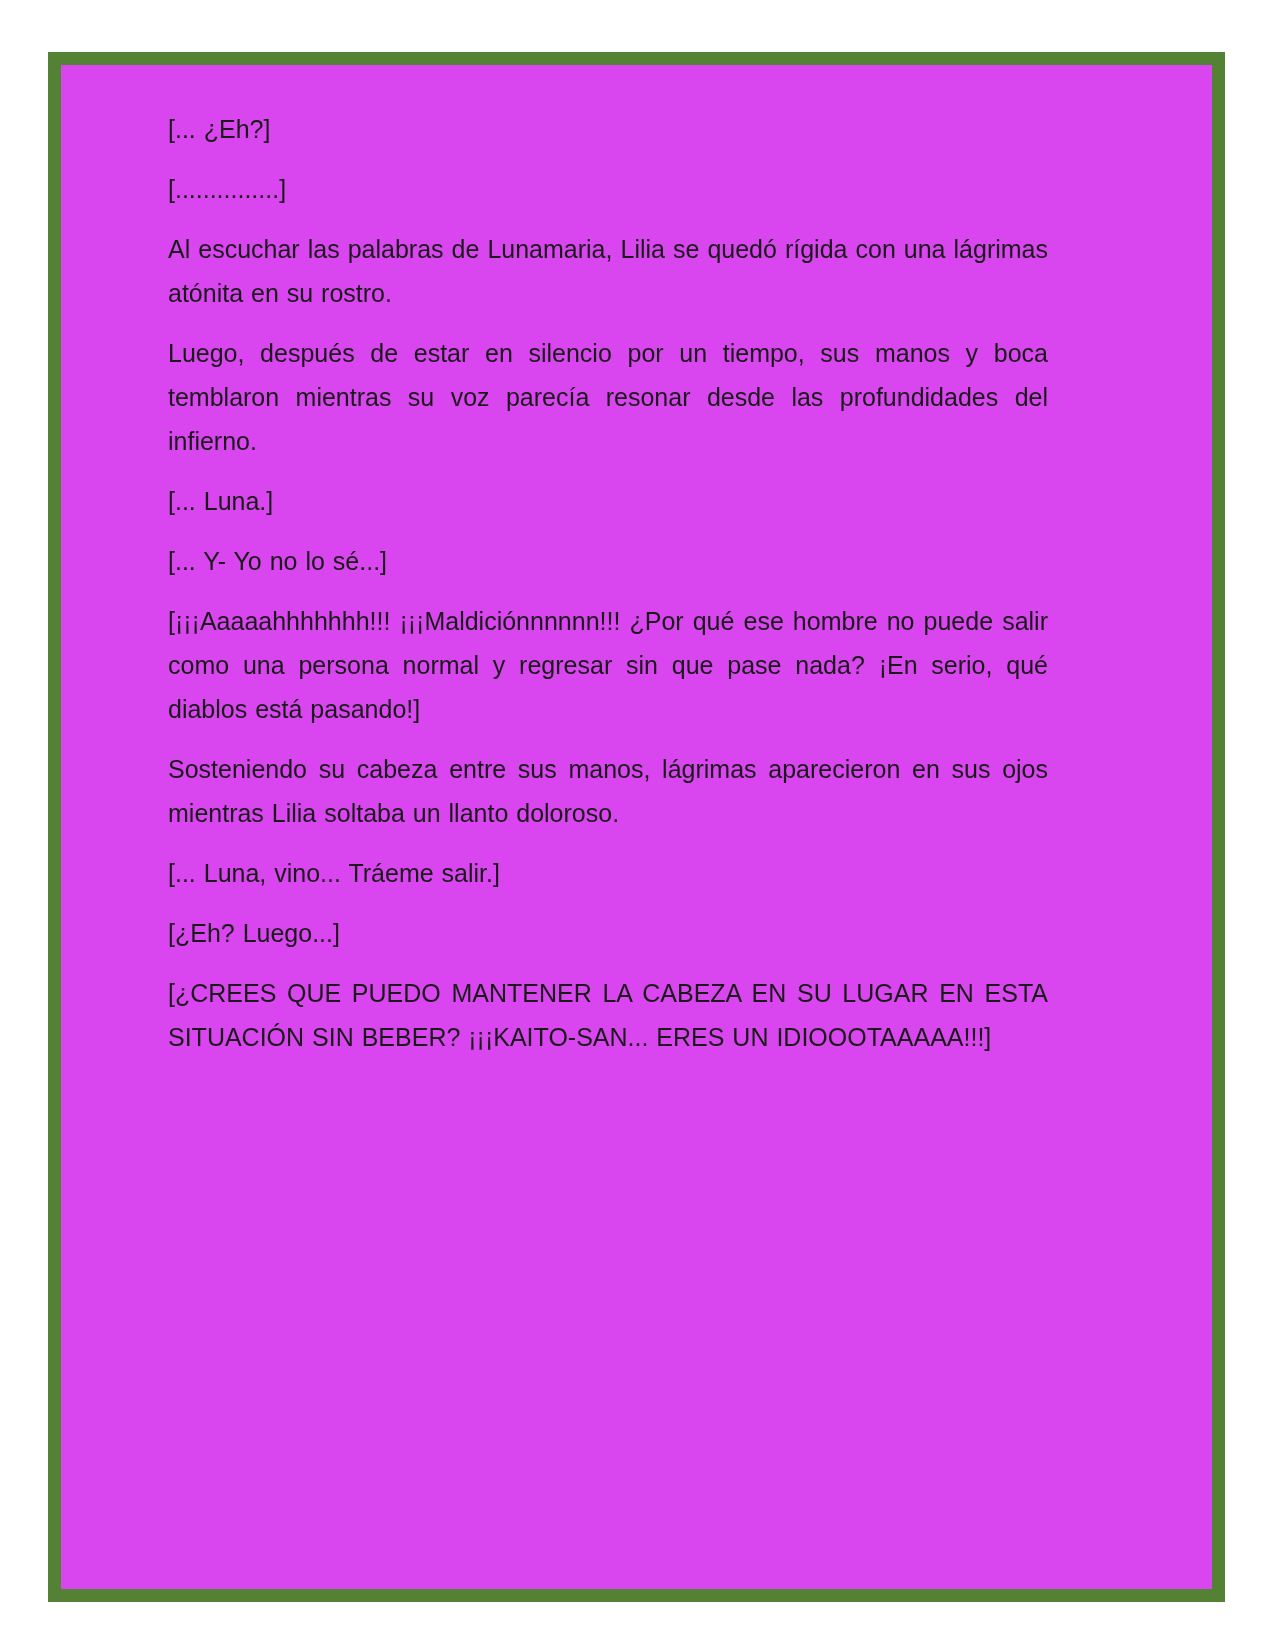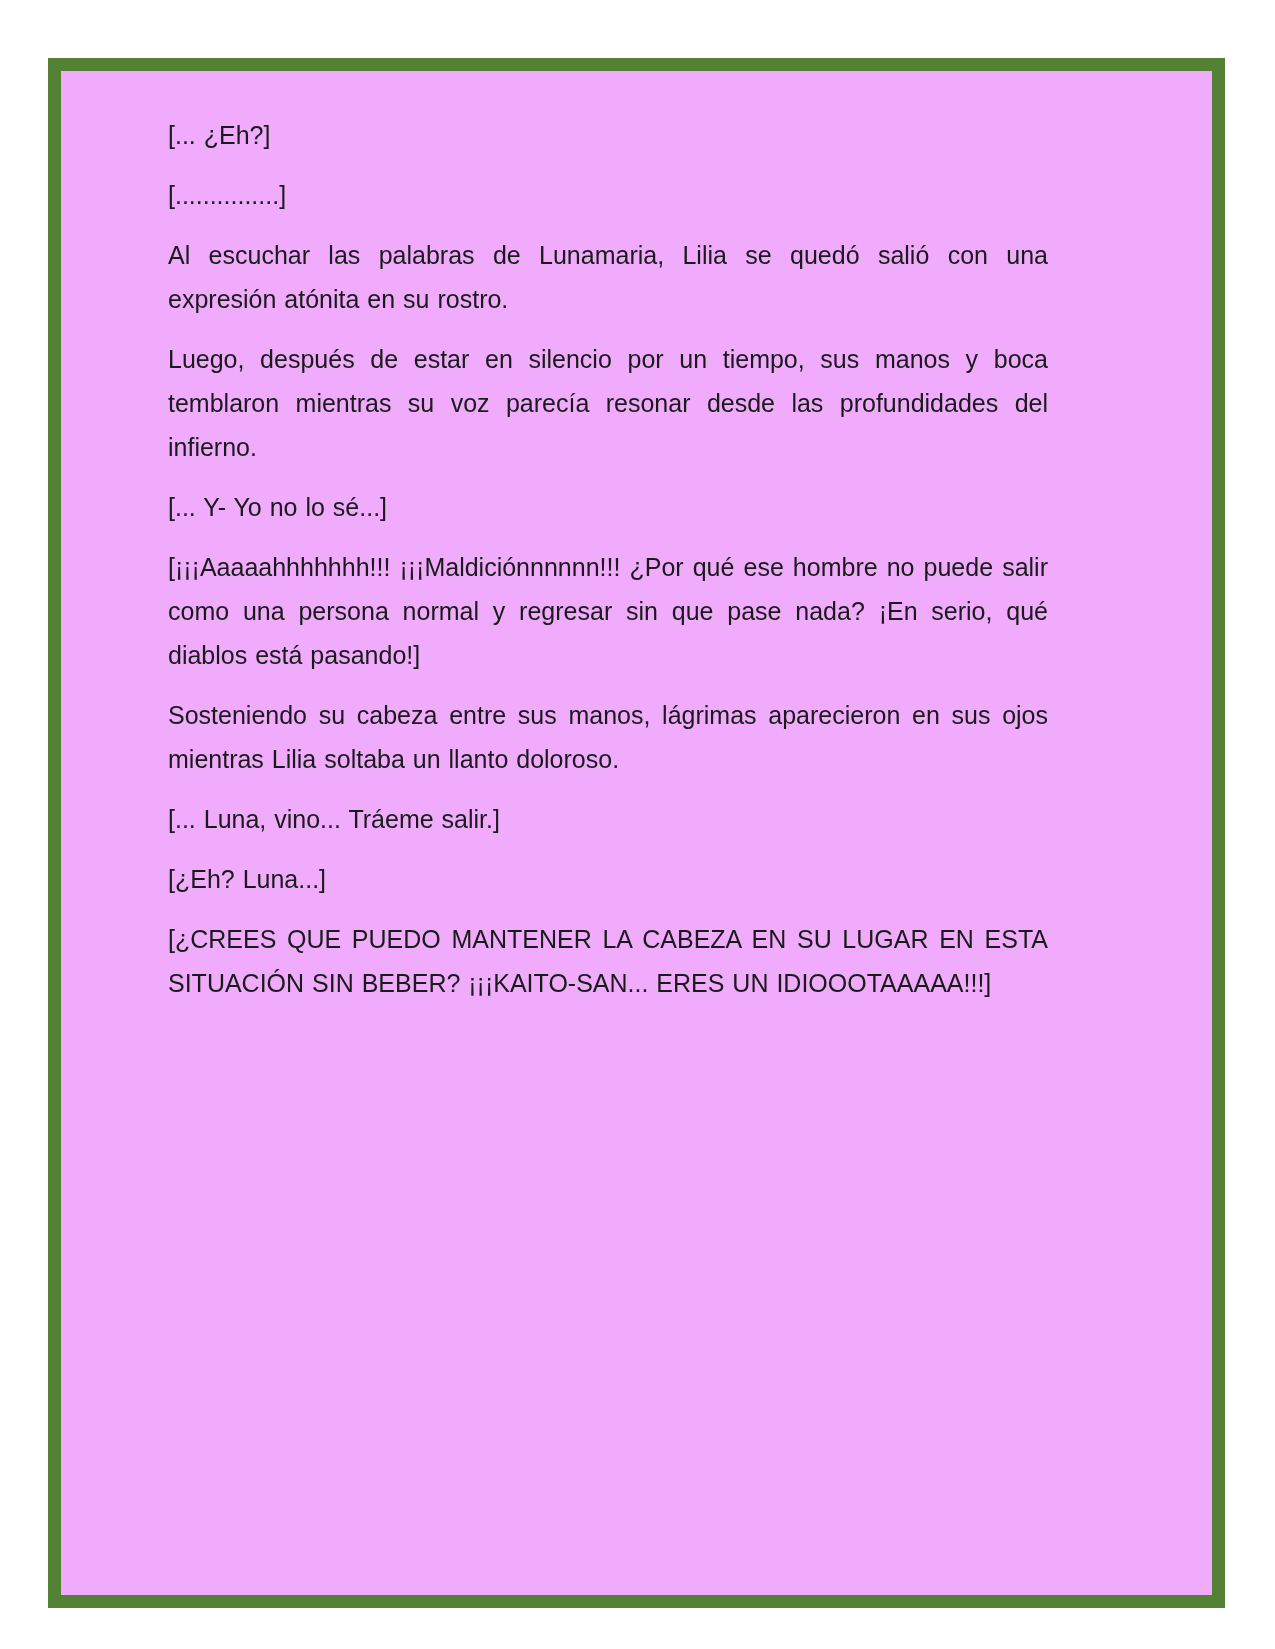--- a/index.html
+++ b/index.html
@@ -10,26 +10,26 @@
   body {
     width: 1275px;
     height: 1649px;
     position: relative;
     font-family: "Liberation Sans", sans-serif;
     overflow: hidden;
   }
   .page-border {
     position: absolute;
     left: 48px;
-    top: 58px;
+    top: 52px;
     width: 1151px;
     height: 1524px;
     border: 13px solid var(--accent, #548235);
     box-sizing: content-box;
-    background: #f0abfc;
+    background: #d946ef;
   }
   .content {
     position: absolute;
     left: 107px;
     top: 42px;
     width: 880px;
   }
   .para {
     font-size: 25px;
     line-height: 44px;
@@ -40,22 +40,23 @@
     word-spacing: 1px;
   }
 </style>
 </head>
 <body style="background: rgb(255, 255, 255);">
 
 <div class="page-border">
   <div class="content">
     <p class="para">[... ¿Eh?]</p>
     <p class="para">[...............]</p>
-    <p class="para">Al escuchar las palabras de Lunamaria, Lilia se quedó salió con una expresión atónita en su rostro.</p>
+    <p class="para">Al escuchar las palabras de Lunamaria, Lilia se quedó rígida con una lágrimas atónita en su rostro.</p>
     <p class="para">Luego, después de estar en silencio por un tiempo, sus manos y boca temblaron mientras su voz parecía resonar desde las profundidades del infierno.</p>
+    <p class="para">[... Luna.]</p>
     <p class="para">[... Y- Yo no lo sé...]</p>
     <p class="para">[¡¡¡Aaaaahhhhhhh!!! ¡¡¡Maldiciónnnnnn!!! ¿Por qué ese hombre no puede salir como una persona normal y regresar sin que pase nada? ¡En serio, qué diablos está pasando!]</p>
     <p class="para">Sosteniendo su cabeza entre sus manos, lágrimas aparecieron en sus ojos mientras Lilia soltaba un llanto doloroso.</p>
     <p class="para">[... Luna, vino... Tráeme salir.]</p>
-    <p class="para">[¿Eh? Luna...]</p>
+    <p class="para">[¿Eh? Luego...]</p>
     <p class="para">[¿CREES QUE PUEDO MANTENER LA CABEZA EN SU LUGAR EN ESTA SITUACIÓN SIN BEBER? ¡¡¡KAITO-SAN... ERES UN IDIOOOTAAAAA!!!]</p>
   </div>
 </div>
 
 </body></html>

